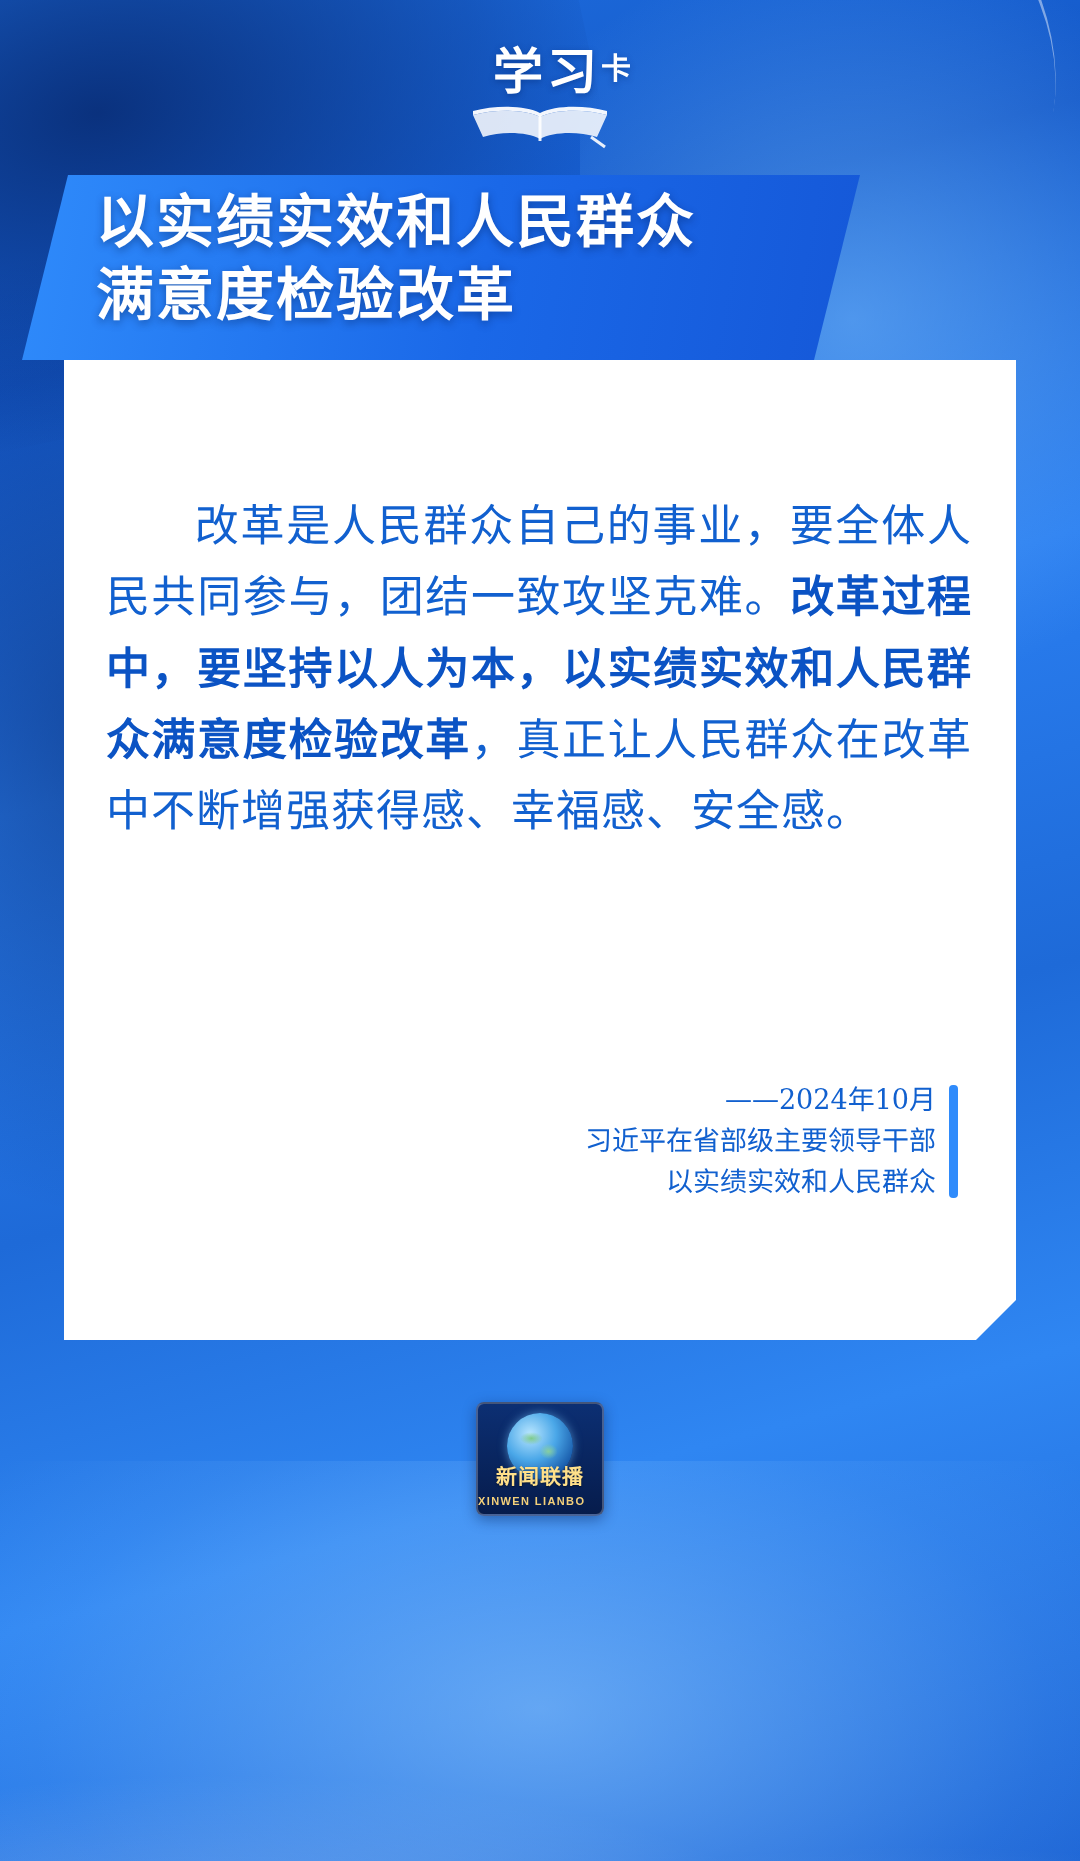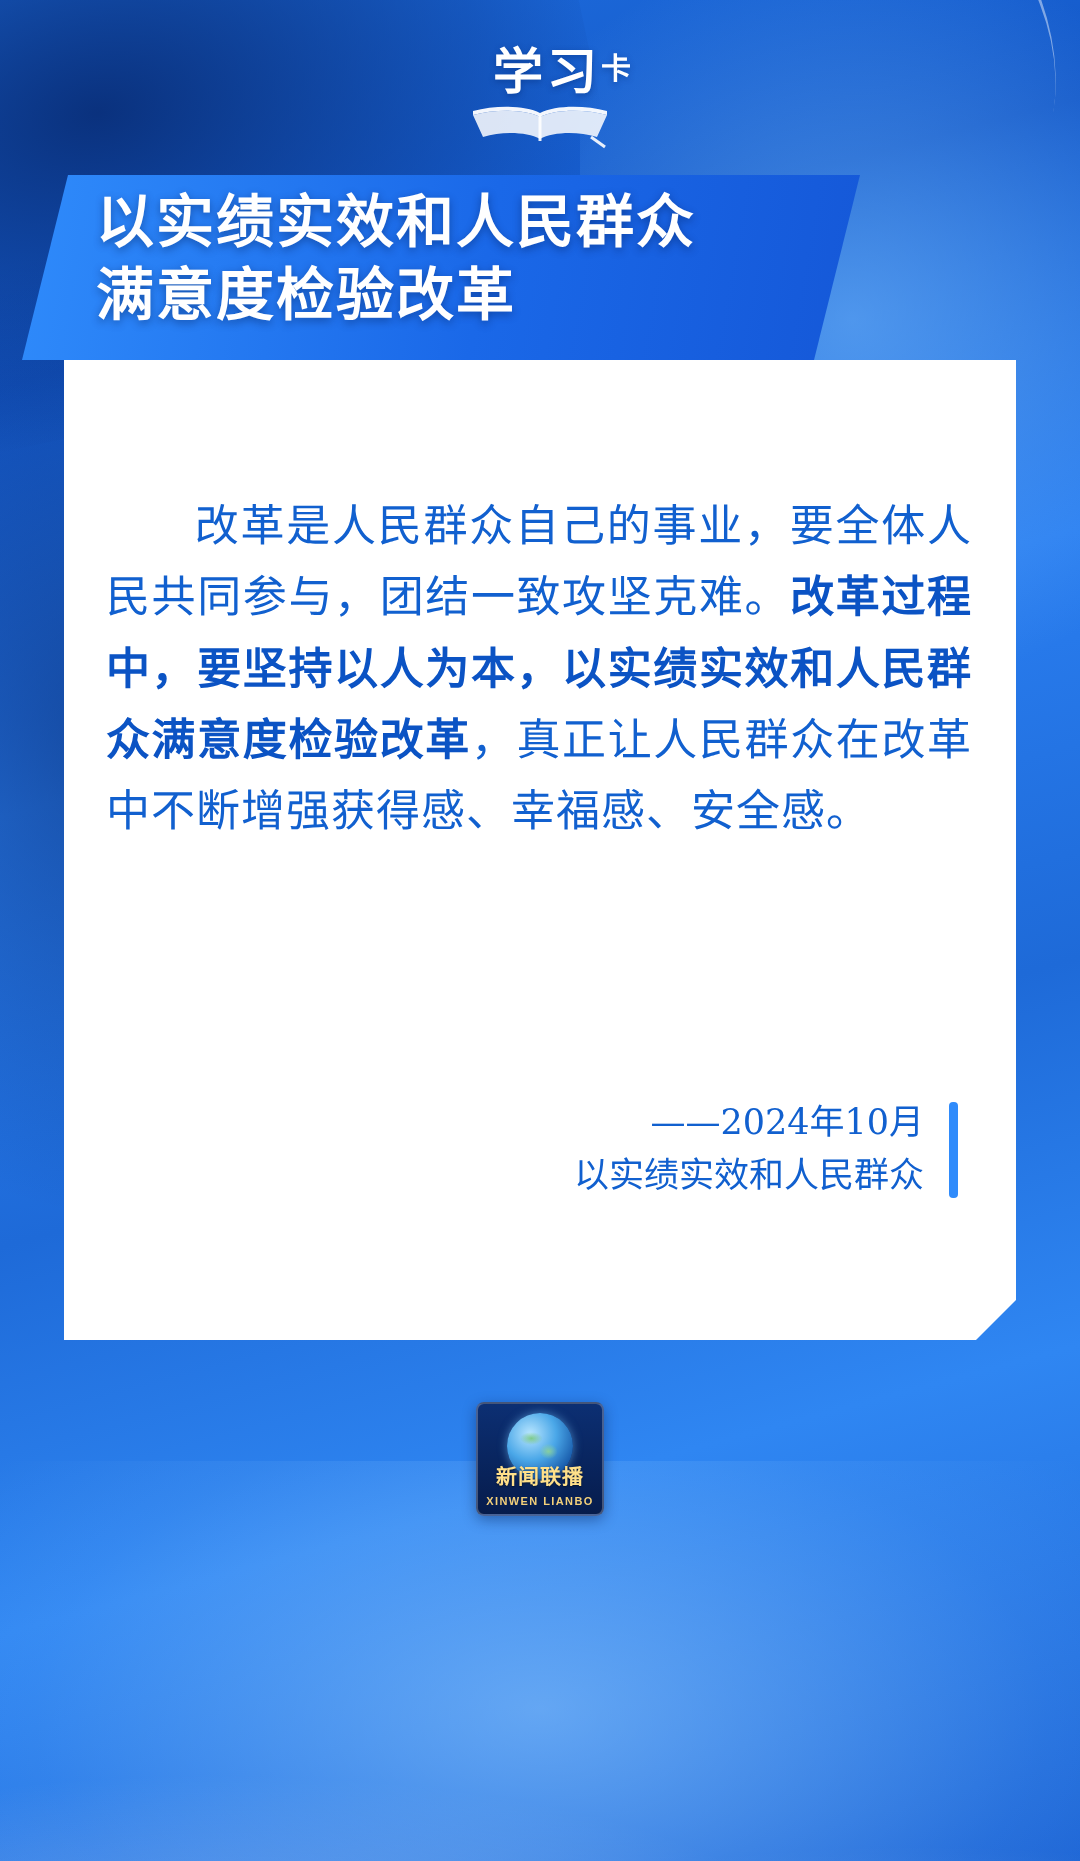--- a/index.html
+++ b/index.html
@@ -145,24 +145,24 @@
   }
   .quote .indent { display: inline-block; width: 88px; }
   .quote .em { font-weight: bold; color: #0b53c4; }
 
   .attribution {
     position: absolute;
     right: 58px;
     bottom: 138px;
     text-align: right;
     font-family: "DejaVu Serif", "Liberation Serif", serif;
-    font-size: 35px;
+    font-size: 27px;
     line-height: 1.52;
     color: #1160cf;
-    padding-right: 34px;
+    padding-right: 22px;
   }
   .attribution::after {
     content: "";
     position: absolute;
     right: 0; top: 6px; bottom: 4px;
     width: 9px;
     background: #2f8bfb;
     border-radius: 4px;
   }
 
@@ -205,21 +205,21 @@
     font-family: "DejaVu Serif", "Liberation Serif", serif;
     font-size: 21px;
     font-weight: bold;
     color: #ffe08a;
     letter-spacing: 1px;
     text-shadow: 0 1px 2px rgba(0,0,0,0.5);
   }
   .badge-en {
     position: absolute;
     left: 0; right: 0; bottom: 7px;
-    text-align: center;
+    text-align: left;
     font-family: "Liberation Sans", sans-serif;
     font-size: 11px;
     font-weight: bold;
     color: #f3d07a;
     letter-spacing: 1.4px;
   }
 </style>
 </head>
 <body>
 
@@ -261,20 +261,21 @@
     <div>满意度检验改革</div>
   </div>
 
   <div class="card">
     <div class="quote">
       <span class="indent"></span><span>改革是人民群众自己的事业，要全体人民共同参与，团结一致攻坚克难。</span><span class="em">改革过程中，要坚持以人为本，以实绩实效和人民群众满意度检验改革</span><span>，真正让人民群众在改革中不断增强获得感、幸福感、安全感。</span>
     </div>
 
     <div class="attribution">
       <div>——2024年10月</div>
+      <div>习近平在省部级主要领导干部</div>
       <div>以实绩实效和人民群众</div>
     </div>
   </div>
 
   <div class="footer-badge">
     <div class="globe"></div>
     <div class="badge-cn">新闻联播</div>
     <div class="badge-en">XINWEN  LIANBO</div>
   </div>
 

